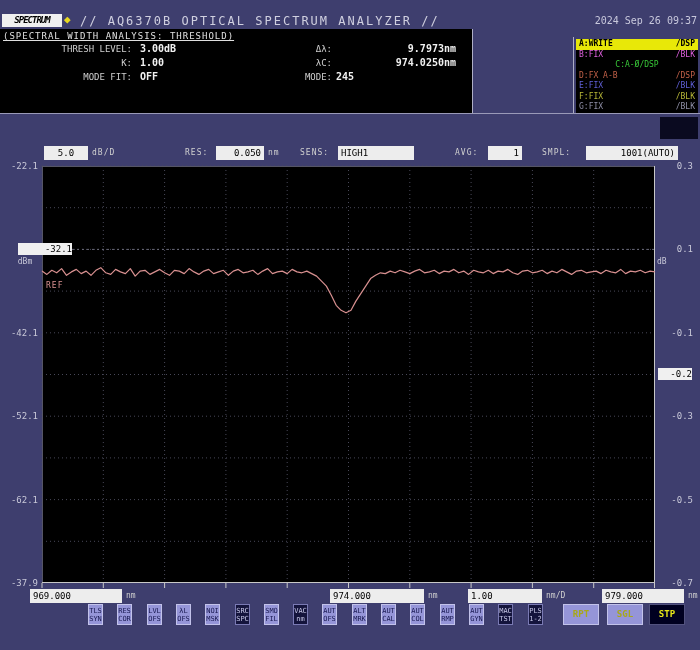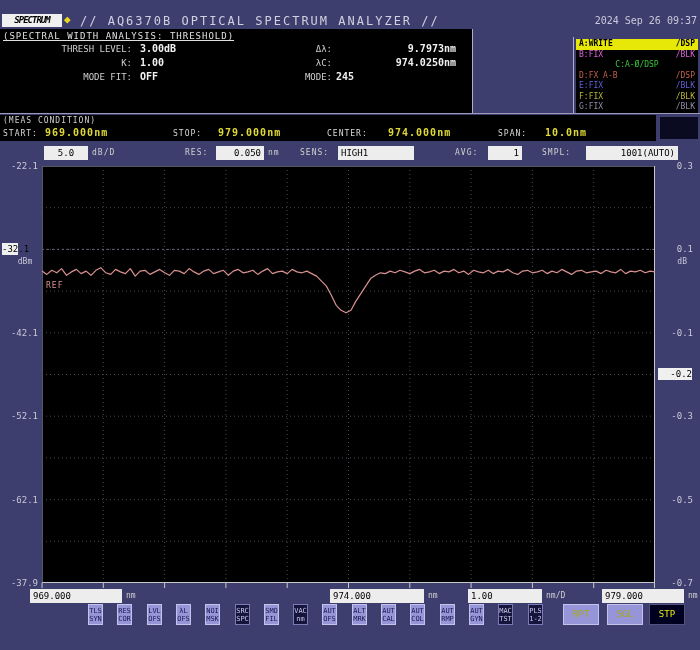--- a/index.html
+++ b/index.html
@@ -55,21 +55,21 @@
   
   .xlbl{top:591px;font-size:8px;color:#d0d0d0;}
   .xbox{top:589px;text-align:left;}
 
   
   .sbtn{top:604px;width:15px;height:21px;background:#9595d8;border:1px solid #c2c2ea;
         box-sizing:border-box;color:#181850;font-size:7px;line-height:8px;text-align:center;
         padding-top:2px;cursor:default;}
   .sbtn.dark{background:#14143c;border-color:#7a7ab4;color:#c8c8e8;}
   .abtn{top:604px;width:36px;height:21px;background:#9595d8;border:1px solid #c2c2ea;
-        box-sizing:border-box;color:#a8a818;font-size:9px;font-weight:normal;text-align:center;line-height:19px;}
+        box-sizing:border-box;color:#a8a818;font-size:9px;font-weight:bold;text-align:center;line-height:19px;}
   .abtn.dark{background:#000020;border-color:#52527e;color:#e8e818;}
 </style>
 </head>
 <body>
 
 <div id="screen">
 
   <div class="abs logo">SPECTRUM</div>
   <div class="abs diamond">◆</div>
   <div class="abs ttl">// AQ6370B OPTICAL SPECTRUM ANALYZER //</div>
@@ -122,31 +122,20 @@
         <span>/BLK</span>
       </div>
       <div class="legend-row" style="color: rgb(144, 144, 168);">
         <span>G:FIX</span>
         <span>/BLK</span>
       </div>
     </div>
 
   <div class="abs hline"></div>
 
-  <div class="abs mpanel" id="meas-panel">
-    <div class="abs mhead">(MEAS CONDITION)</div>
-  <div class="abs mlbl" style="left: 3px;">START:</div>
-      <div class="abs mval" style="left: 45px;">969.000nm</div>
-      <div class="abs mlbl" style="left: 173px;">STOP:</div>
-      <div class="abs mval" style="left: 218px;">979.000nm</div>
-      <div class="abs mlbl" style="left: 327px;">CENTER:</div>
-      <div class="abs mval" style="left: 388px;">974.000nm</div>
-      <div class="abs mlbl" style="left: 498px;">SPAN:</div>
-      <div class="abs mval" style="left: 545px;">10.0nm</div>
-    </div>
   <div class="abs mside"></div>
 
   <div class="abs wbox" style="left:44px;top:146px;width:44px;text-align:center">5.0</div>
   <div class="abs slbl" style="left:92px">dB/D</div>
   <div class="abs slbl" style="left:185px">RES:</div>
   <div class="abs wbox" style="left:216px;top:146px;width:48px;text-align:right">0.050</div>
   <div class="abs slbl" style="left:268px">nm</div>
   <div class="abs slbl" style="left:300px">SENS:</div>
   <div class="abs wbox" style="left:338px;top:146px;width:76px">HIGH1</div>
   <div class="abs slbl" style="left:455px">AVG:</div>
@@ -192,34 +181,34 @@
         <line x1="0" y1="83.40000000000002" x2="613" y2="83.40000000000002" stroke="#6a6a78" stroke-width="1" stroke-dasharray="2 3"></line>
         <line x1="0.5" y1="0" x2="0.5" y2="417" stroke="#555566" stroke-width="1"></line>
         <line x1="0" y1="0.5" x2="613" y2="0.5" stroke="#555566" stroke-width="1"></line>
         <line x1="612.5" y1="0" x2="612.5" y2="417" stroke="#c8c8c8" stroke-width="1"></line>
         <line x1="0" y1="416.5" x2="613" y2="416.5" stroke="#c8c8c8" stroke-width="1"></line>
         <path d="M0.0 105.1 L4.9 108.4 L9.8 104.3 L14.7 106.8 L19.6 102.6 L24.5 109.3 L29.4 105.9 L34.3 103.4 L39.2 107.6 L44.1 105.1 L49.0 109.3 L53.9 104.3 L58.8 101.7 L63.8 106.8 L68.7 108.4 L73.6 103.4 L78.5 105.9 L83.4 107.6 L88.3 102.6 L93.2 110.1 L98.1 105.1 L103.0 104.3 L107.9 108.4 L112.8 105.9 L117.7 103.4 L122.6 106.8 L127.5 109.3 L132.4 104.3 L137.3 105.1 L142.2 107.6 L147.1 102.6 L152.0 105.9 L156.9 108.4 L161.8 105.1 L166.7 103.4 L171.6 107.6 L176.5 105.9 L181.4 104.3 L186.4 109.3 L191.3 105.1 L196.2 103.4 L201.1 106.8 L206.0 105.9 L210.9 104.3 L215.8 108.4 L220.7 105.1 L225.6 102.6 L230.5 107.6 L235.4 105.9 L240.3 105.1 L245.2 107.6 L250.1 103.4 L255.0 105.9 L259.9 106.8 L264.8 105.1 L269.7 107.6 L274.6 110.1 L279.5 115.1 L284.4 120.1 L289.3 129.3 L294.2 139.3 L299.1 144.3 L304.0 146.8 L309.0 144.3 L313.9 135.1 L318.8 127.6 L323.7 120.1 L328.6 112.6 L333.5 109.3 L338.4 106.8 L343.3 107.6 L348.2 105.1 L353.1 106.8 L358.0 104.3 L362.9 105.9 L367.8 107.6 L372.7 105.1 L377.6 103.4 L382.5 106.8 L387.4 105.9 L392.3 104.3 L397.2 107.6 L402.1 105.1 L407.0 105.9 L411.9 103.4 L416.8 106.8 L421.7 105.1 L426.6 108.4 L431.6 104.3 L436.5 105.9 L441.4 106.8 L446.3 104.3 L451.2 107.6 L456.1 105.1 L461.0 105.9 L465.9 103.4 L470.8 106.8 L475.7 108.4 L480.6 105.1 L485.5 104.3 L490.4 106.8 L495.3 105.9 L500.2 104.3 L505.1 107.6 L510.0 105.1 L514.9 106.8 L519.8 103.4 L524.7 105.9 L529.6 108.4 L534.5 105.1 L539.4 104.3 L544.3 106.8 L549.2 105.9 L554.2 105.1 L559.1 107.6 L564.0 104.3 L568.9 105.9 L573.8 106.8 L578.7 103.4 L583.6 107.6 L588.5 105.1 L593.4 105.9 L598.3 104.3 L603.2 106.8 L608.1 105.1 L613.0 105.9 " fill="none" stroke="#d89090" stroke-width="1.2" stroke-linejoin="round"></path>
       </svg>
   </div>
   <div class="abs reftext">REF</div>
   <div class="abs unit" style="left:10px;top:257px;width:30px;text-align:center">dBm</div>
-  <div class="abs unit" style="left:657px;top:257px;width:30px;text-align:right">dB</div>
+  <div class="abs unit" style="left:657px;top:257px;width:30px;text-align:left">dB</div>
   <div class="abs yl yl-right hl" style="top:368px;left:658px;width:34px">-0.2</div>
 
   <div class="abs wbox xbox" style="left:30px;width:92px">969.000</div>
   <div class="abs xlbl" style="left:126px">nm</div>
   <div class="abs wbox xbox" style="left:330px;width:94px">974.000</div>
   <div class="abs xlbl" style="left:428px">nm</div>
   <div class="abs wbox xbox" style="left:468px;width:74px">1.00</div>
   <div class="abs xlbl" style="left:546px">nm/D</div>
   <div class="abs wbox xbox" style="left:602px;width:82px">979.000</div>
   <div class="abs xlbl" style="left:688px">nm</div>
 
 <div class="abs yl yl-left" style="top: 160px;">-22.1</div>
-    <div class="abs yl yl-left hl" style="top: 243px; left: 2px; width: 16px;">-32.1</div>
+    <div class="abs yl yl-left hl" style="top: 243px; left: 18px; width: 54px;">-32.1</div>
     <div class="abs yl yl-left" style="top: 327px;">-42.1</div>
     <div class="abs yl yl-left" style="top: 410px;">-52.1</div>
     <div class="abs yl yl-left" style="top: 494px;">-62.1</div>
     <div class="abs yl yl-left" style="top: 577px;">-37.9</div>
     <div class="abs yl yl-right" style="top: 160px;">0.3</div>
     <div class="abs yl yl-right" style="top: 243px;">0.1</div>
     <div class="abs yl yl-right" style="top: 327px;">-0.1</div>
     <div class="abs yl yl-right" style="top: 410px;">-0.3</div>
     <div class="abs yl yl-right" style="top: 494px;">-0.5</div>
     <div class="abs yl yl-right" style="top: 577px;">-0.7</div>

